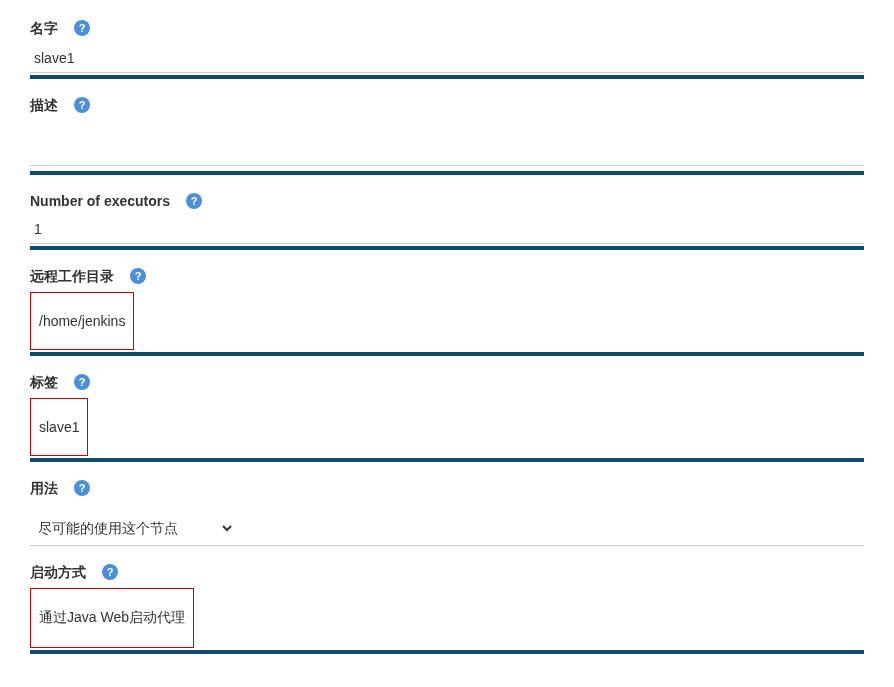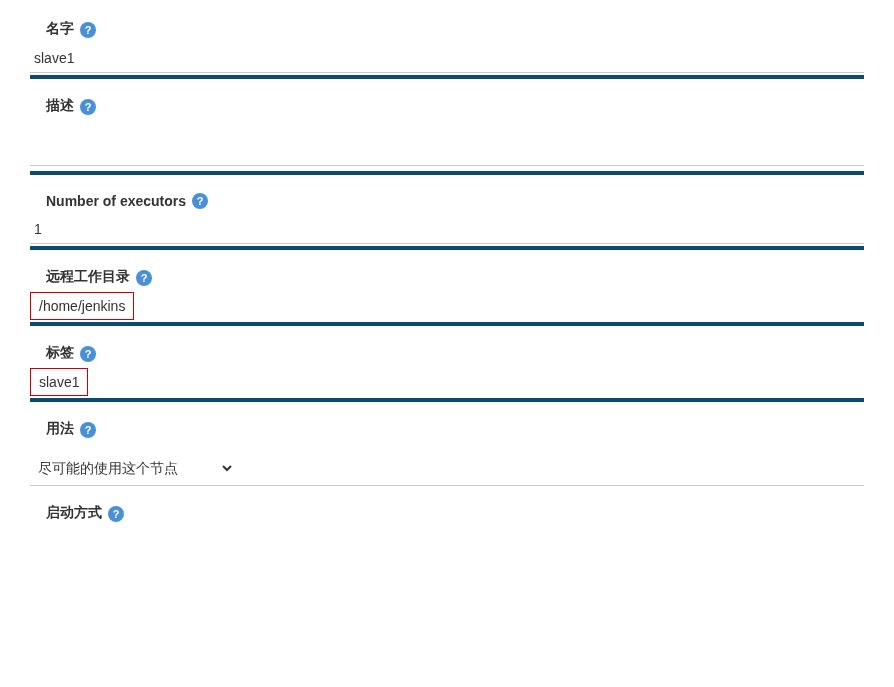--- a/index.html
+++ b/index.html
@@ -15,27 +15,26 @@
       color: #333;
       padding: 20px 30px;
     }
 
     .form-section {
       margin-bottom: 18px;
     }
 
     .form-label {
       display: flex;
-      align-items: flex-end;
-      gap: 6px;
+      align-items: flex-start;
+      gap: 16px;
       font-weight: bold;
       font-size: 14px;
       margin-bottom: 6px;
       color: #333;
-      margin-left: 16px;
     }
 
     .form-label.executors-label {
       font-weight: bold;
     }
 
     .help-icon {
       display: inline-flex;
       align-items: center;
       justify-content: center;
@@ -80,21 +79,21 @@
       color: #333;
       background: transparent;
       outline: none;
       padding: 6px 4px;
       cursor: pointer;
       min-width: 180px;
     }
 
     .field-with-red-border {
       border: 1px solid #cc0000;
-      padding: 5px 8px;
+      padding: 20px 8px;
       font-size: 14px;
       color: #333;
       background: white;
       display: inline-block;
     }
 
     .description-input {
       width: 100%;
       min-height: 36px;
       border: none;
@@ -171,13 +170,16 @@
       <option>只允许绑定到这台机器的Job</option>
     </select>
   </div>
 </div>
 
 <div class="form-section">
   <div class="form-label">
     <span>启动方式</span>
     <span class="help-icon">?</span>
   </div>
+  <div class="input-wrapper-full">
+    <span class="field-with-red-border wide">通过Java Web启动代理</span>
+  </div>
 </div>
 
 </body></html>

